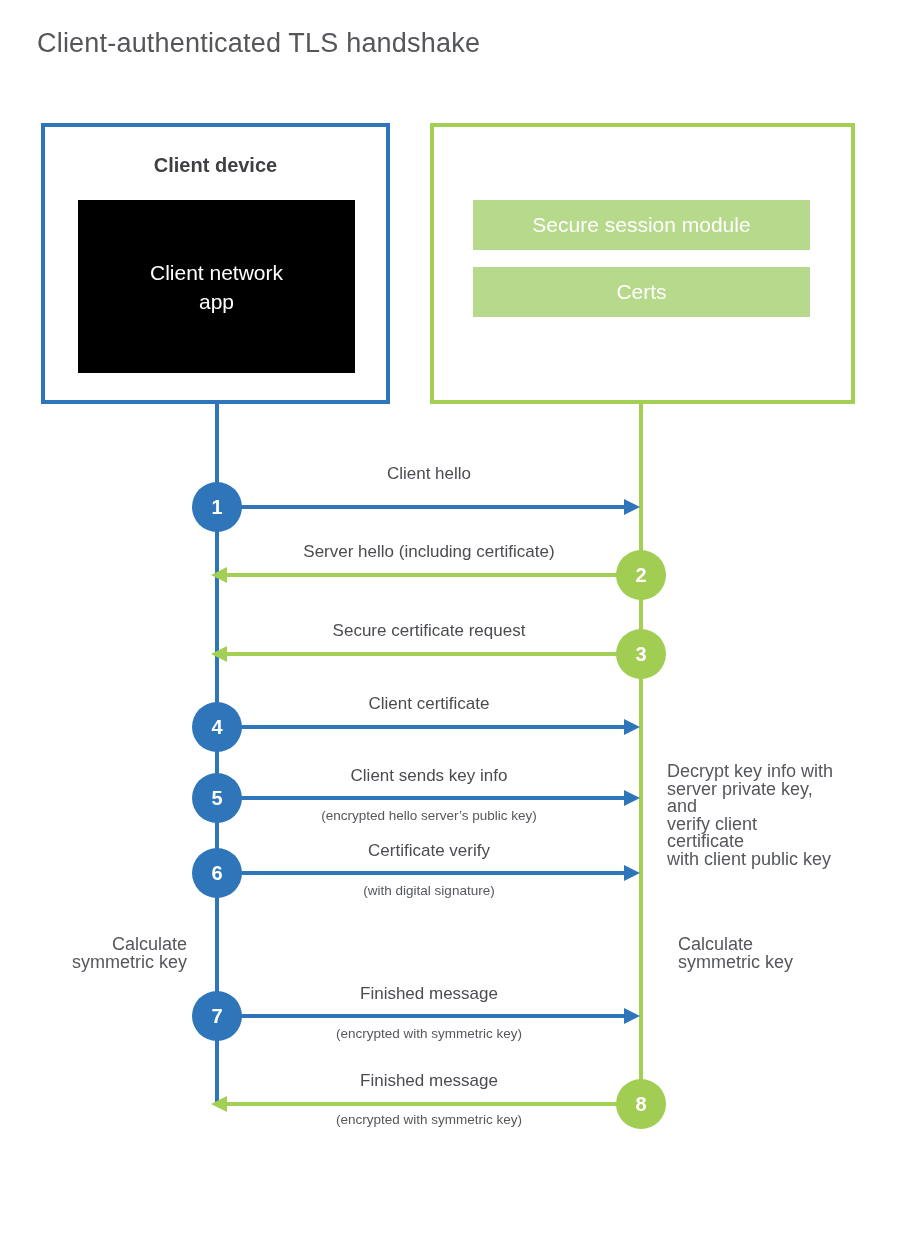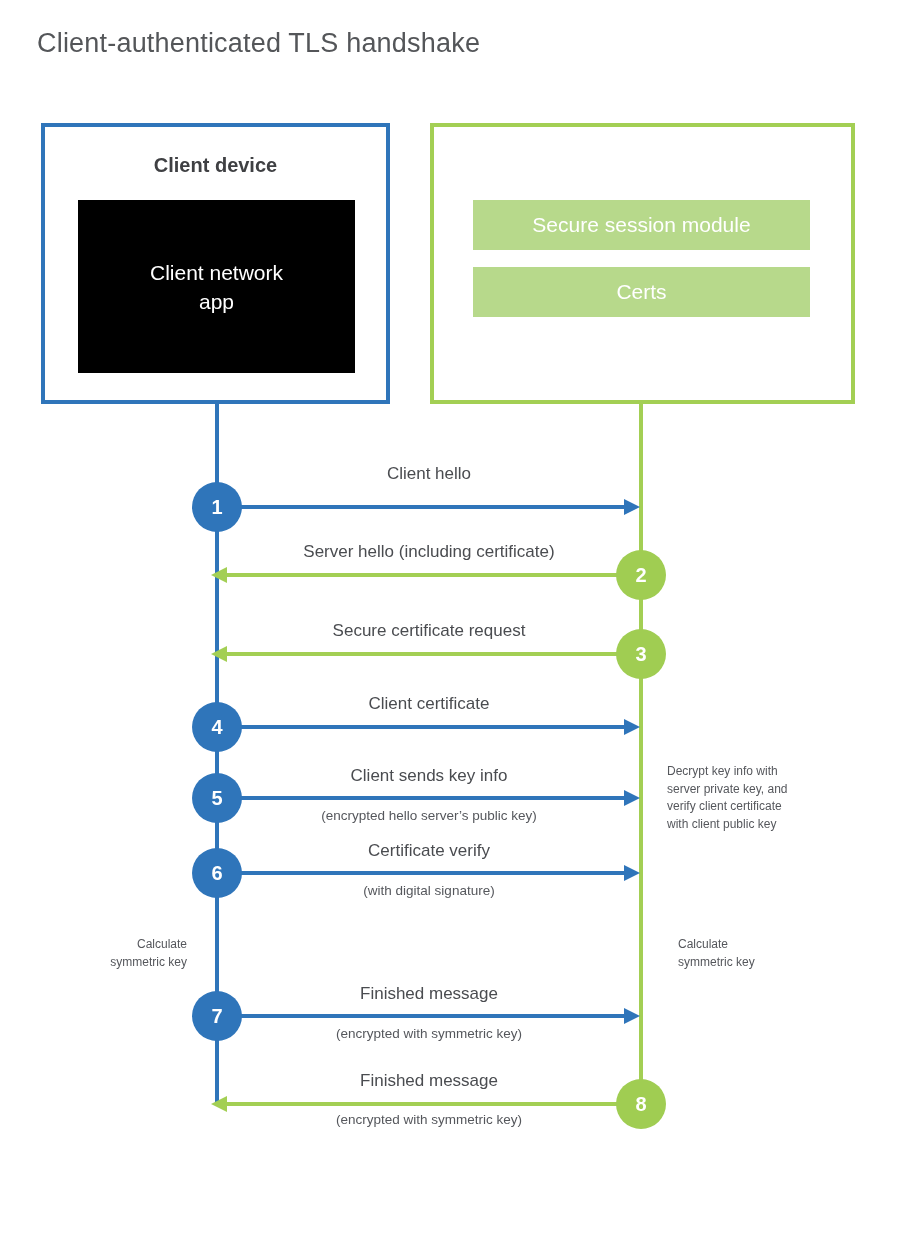--- a/index.html
+++ b/index.html
@@ -40,21 +40,21 @@
           display:flex;align-items:center;justify-content:center;
           color:#ffffff;font-size:20px;font-weight:700;}
   .circle.blue{background:#2f75ba;left:192px;}
   .circle.green{background:#a0cd52;left:616px;}
   .msg-label{position:absolute;left:217px;width:424px;text-align:center;
              font-size:17px;color:#4a4c50;}
   .msg-sub{position:absolute;left:217px;width:424px;text-align:center;
            font-size:13.5px;color:#55575c;}
 
   
-  .note{position:absolute;font-size:12px;line-height:17.5px;color:#55575c;white-space:pre-line;}
+  .note{position:absolute;font-size:18px;line-height:17.5px;color:#55575c;white-space:pre-line;}
   .note.decrypt{left:667px;top:763px;width:170px;text-align:left;}
   .note.calc-left{left:47px;top:936px;width:140px;text-align:right;}
   .note.calc-right{left:678px;top:936px;width:150px;text-align:left;}
 </style>
 </head>
 <body>
 
 <div id="canvas">
 
   <div class="title">Client-authenticated TLS handshake</div>

